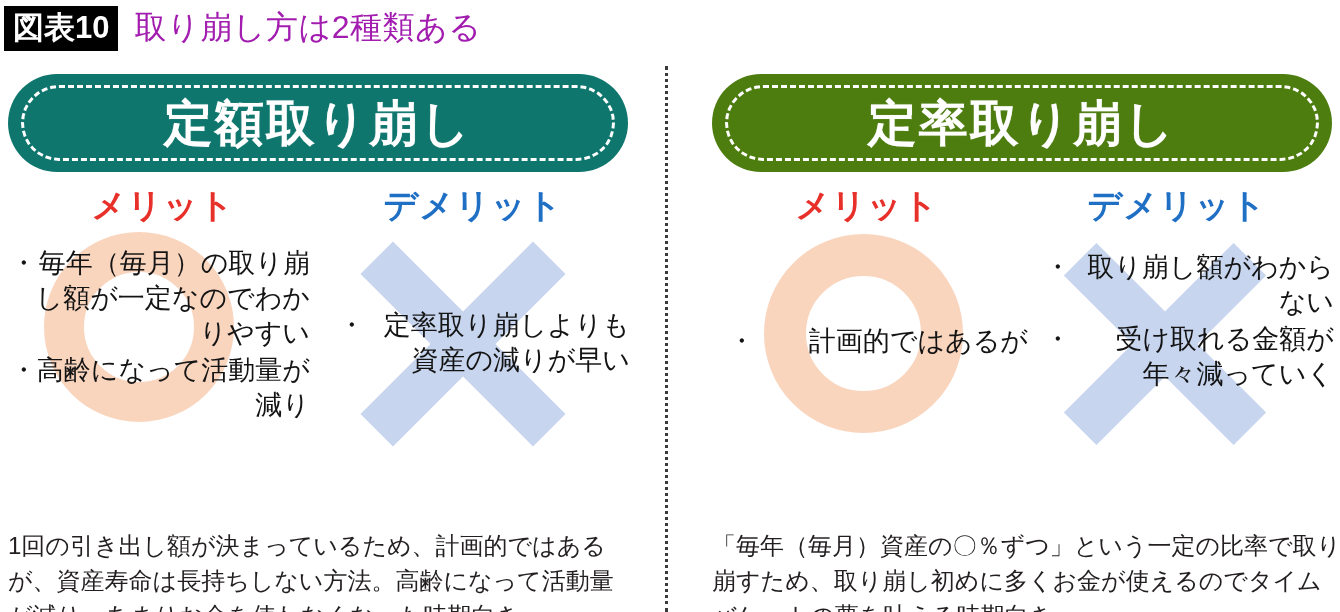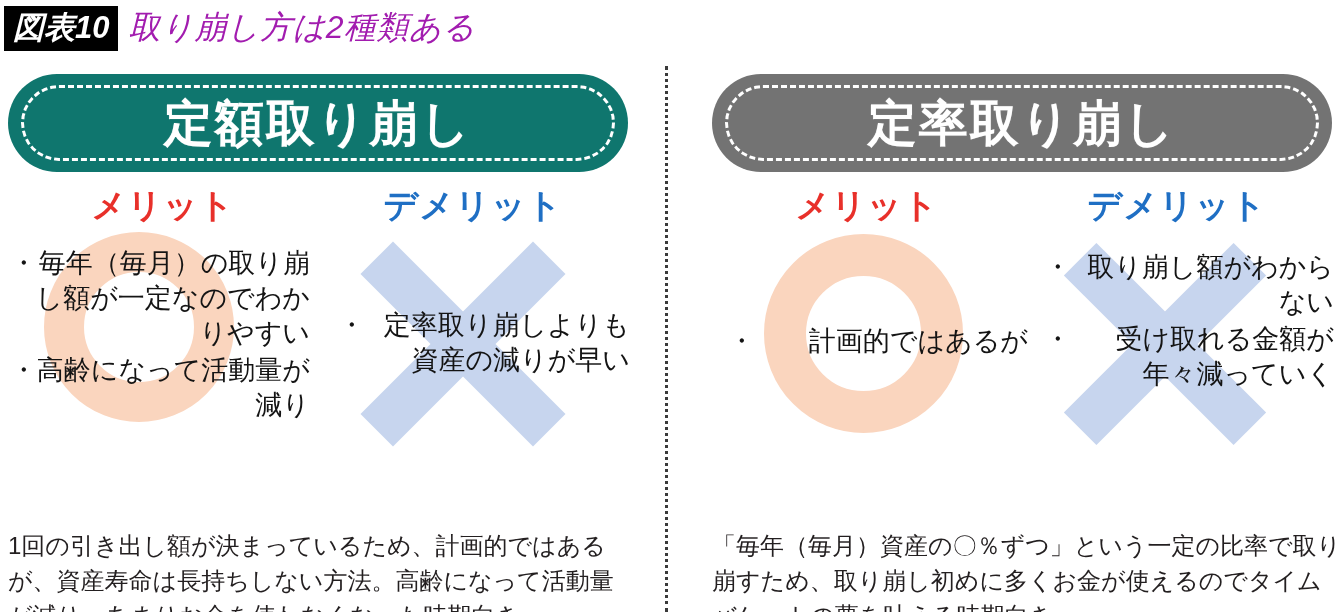--- a/index.html
+++ b/index.html
@@ -17,22 +17,21 @@
   }
 
   
   .title-row {
     position: absolute;
     left: 4px;
     top: 4px;
     height: 48px;
     display: flex;
     align-items: center;
-    gap: 10px;
-    font-style: italic;
+    gap: 16px;
   }
   .figure-badge {
     background: #000000;
     color: #ffffff;
     font-size: 31px;
     font-weight: 700;
     line-height: 1;
     padding: 6px 9px 8px 9px;
     letter-spacing: 0px;
     white-space: nowrap;
@@ -68,21 +67,21 @@
   .banner {
     position: relative;
     height: 98px;
     border-radius: 49px;
     display: flex;
     align-items: center;
     justify-content: center;
     box-sizing: border-box;
   }
   .banner-green { background: #0f766e; }
-  .banner-teal  { background: #737373; }
+  .banner-teal  { background: #4d7c0f; }
   .banner::before {
     content: "";
     position: absolute;
     left: 13px;
     right: 13px;
     top: 11px;
     bottom: 11px;
     border: 3px dashed #ffffff;
     border-radius: 40px;
     pointer-events: none;

